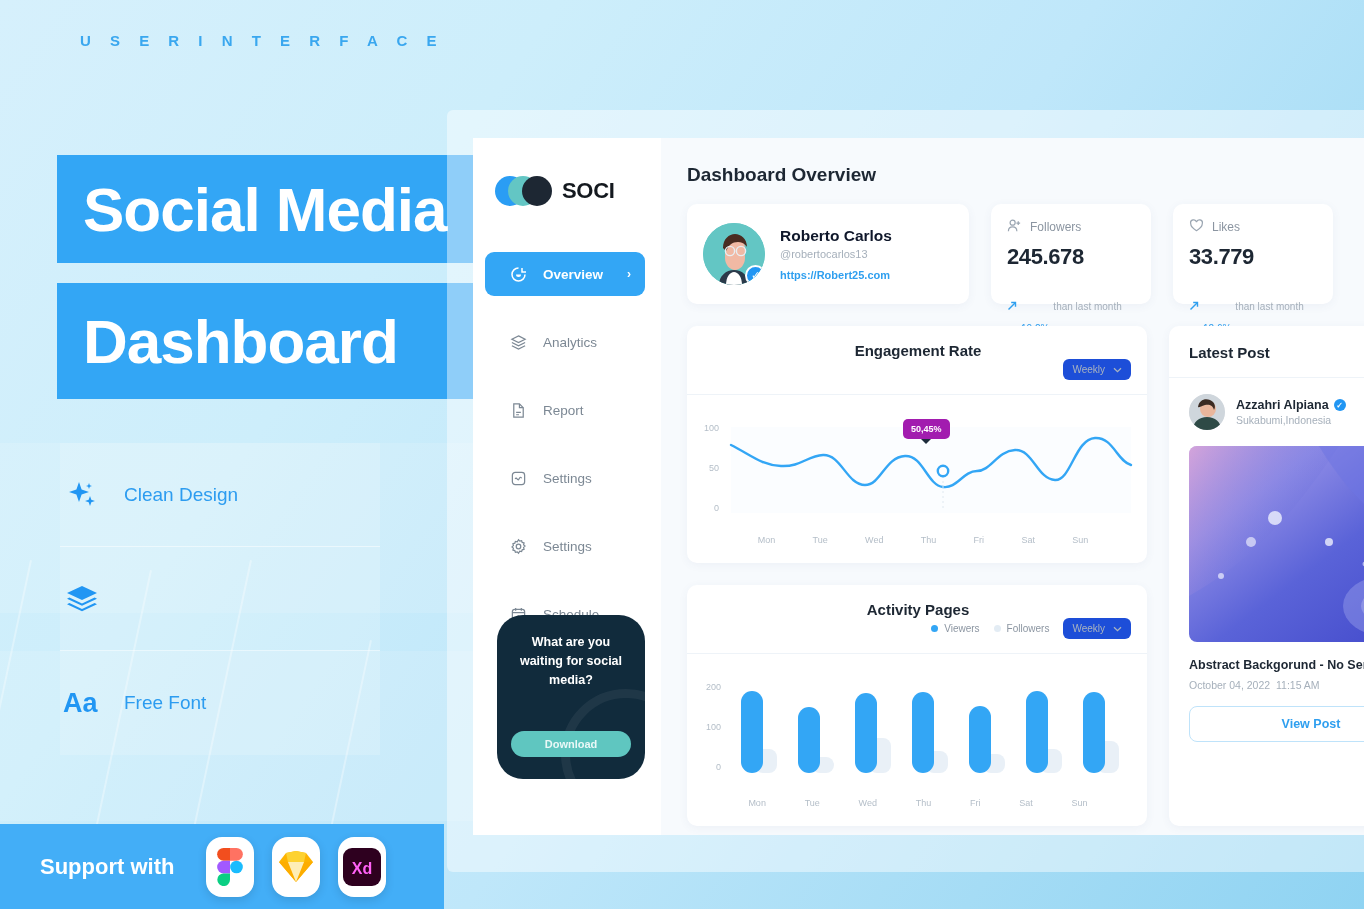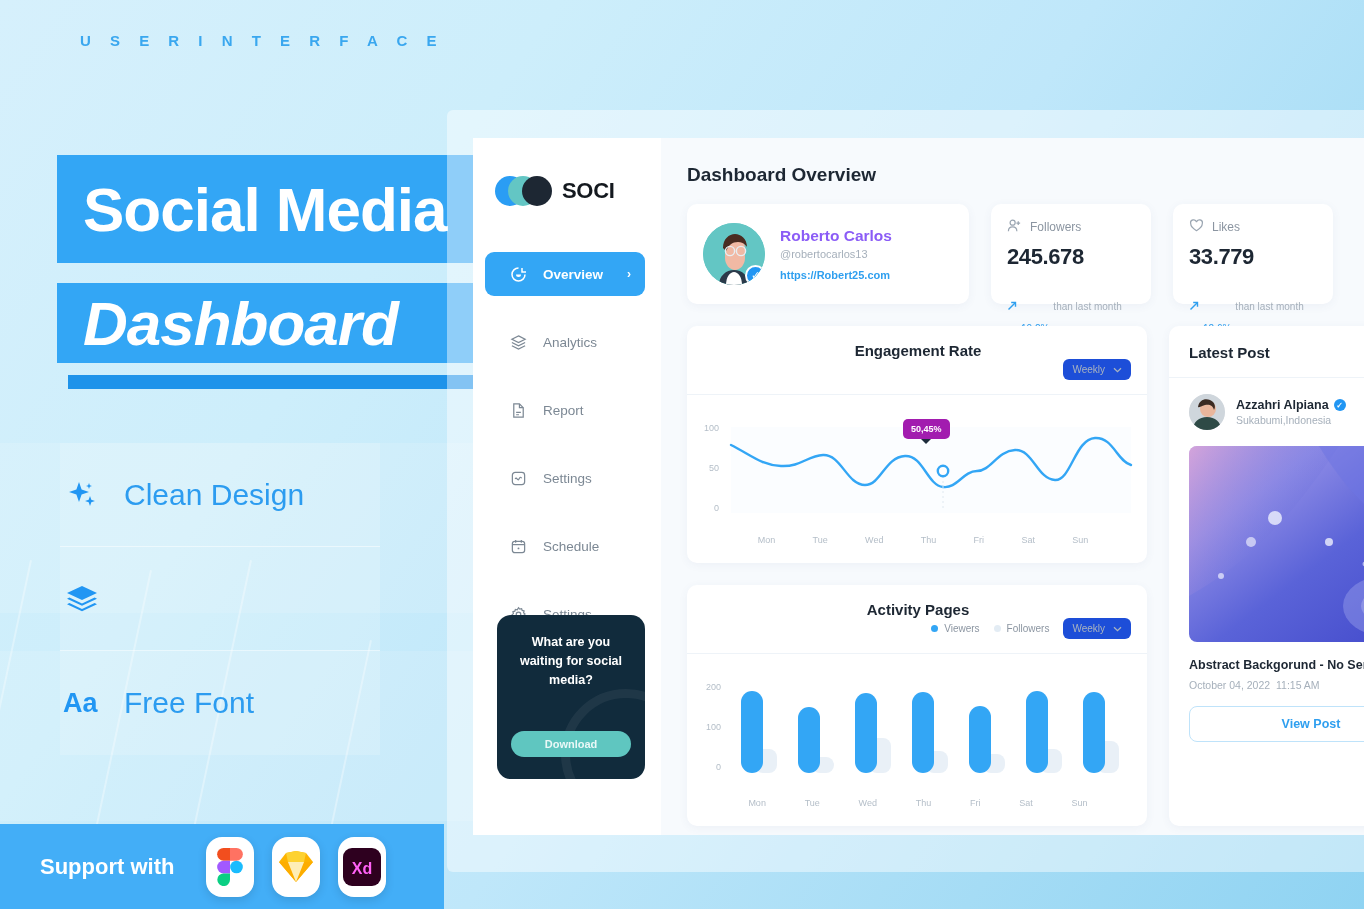--- a/index.html
+++ b/index.html
@@ -15,30 +15,30 @@
           transform:rotate(12deg); transform-origin:top left; }
   .band { position:absolute; left:0; right:0; height:170px; background:rgba(255,255,255,.13); }
 
   
   .eyebrow { position:absolute; left:80px; top:32px; font-size:15px; letter-spacing:7.5px;
              color:#3aa7ef; font-weight:600; }
 
   .title-blk { position:absolute; background:#33a6f5; color:#fff; font-weight:700;
                display:flex; align-items:center; letter-spacing:-1px; }
   .t1 { left:57px; top:155px; width:468px; height:108px; font-size:62px; padding-left:26px; }
-  .t2 { left:57px; top:283px; width:436px; height:80px; font-size:62px; padding-left:26px;font-style:italic; }
+  .t2 { left:57px; top:283px; width:436px; height:116px; font-size:62px; padding-left:26px; }
   .t2shadow { position:absolute; left:68px; top:375px; width:425px; height:14px; background:#1e93ea; }
   .t1tab { position:absolute; left:492px; top:170px; width:44px; height:60px; background:#33a6f5; }
 
   .feat-row { position:absolute; left:60px; width:320px; height:104px;
               display:flex; align-items:center; gap:20px;
               background:rgba(255,255,255,.16);
               border-bottom:1px solid rgba(255,255,255,.5); }
   .feat-ico { width:44px; display:flex; justify-content:center; color:#2196f3; }
-  .feat-lbl { font-size:30px; color:#2c9cf0; font-weight:500; }
+  .feat-lbl { font-size:19px; color:#2c9cf0; font-weight:500; }
   .f1 { top:443px; } .f2 { top:547px; } .f3 { top:651px; border-bottom:none; }
 
   .support-bar { position:absolute; left:0; bottom:0; width:444px; height:85px;
                  background:#43aef7; display:flex; align-items:center; padding-left:40px; gap:18px; }
   .support-lbl { font-size:22px; color:#fff; font-weight:600; margin-right:14px; }
   .app-ico { width:48px; height:60px; border-radius:16px; background:#fff;
              display:flex; align-items:center; justify-content:center;
              box-shadow:0 3px 10px rgba(0,0,0,.12); }
 
   
@@ -58,42 +58,42 @@
   .logo-txt { font-size:22px; font-weight:700; color:#14191f; letter-spacing:-.3px; }
 
   .nav { margin-top:38px; }
   .nav-item { display:flex; align-items:center; gap:16px; height:44px; padding-left:24px;
               margin:0 16px 24px 12px; border-radius:9px; font-size:13.5px; color:#7c8894; }
   .nav-item.active { background:#33a6f5; color:#fff; font-weight:600; }
   .nav-ico { width:18px; height:18px; display:flex; align-items:center; justify-content:center; }
   .nav-chev { margin-left:auto; margin-right:14px; font-size:12px; }
 
   .promo { position:absolute; left:24px; bottom:56px; width:148px; height:164px;
-           background:#112b3c; border-radius:14px; padding:18px 14px 0;
+           background:#112b3c; border-radius:26px; padding:18px 14px 0;
            text-align:center; overflow:hidden; }
   .promo-txt { font-size:12.5px; line-height:1.52; color:#fff; font-weight:700; }
   .promo-btn { position:absolute; left:14px; right:14px; bottom:22px; height:26px; border:none;
                background:#5fc6c0; color:#eaf8f7; border-radius:13px;
                font-size:11px; font-weight:600; font-family:inherit; cursor:pointer; }
   .promo-arc { position:absolute; right:-46px; bottom:-40px; width:130px; height:130px;
                border:9px solid rgba(255,255,255,.06); border-radius:50%; }
 
   
   .content { flex:1; background:#f7fafd; padding:26px 0 0 26px; position:relative; }
   .pg-title { font-size:19px; font-weight:600; color:#1d2733; margin-bottom:18px; }
   .top-row { display:flex; gap:22px; }
   .card { background:#fff; border-radius:10px; box-shadow:0 2px 10px rgba(60,90,130,.06); }
 
   .prof { width:282px; height:100px; display:flex; align-items:center; gap:15px; padding-left:16px; }
   .avatar { position:relative; width:62px; height:62px; flex:0 0 62px; border-radius:50%;
             background:#63c6c4; overflow:hidden; }
   .badge { position:absolute; right:-1px; bottom:-1px; width:21px; height:21px; border-radius:50%;
            background:#2196f3; border:2px solid #fff; color:#fff; font-size:11px;
            display:flex; align-items:center; justify-content:center; }
-  .prof-name { font-size:15.5px; font-weight:700; color:#8b5cf6; }
+  .prof-name { font-size:15.5px; font-weight:700; color:#0f172a; }
   .prof-handle { font-size:11px; color:#a6b0bb; margin-top:3px; }
   .prof-link { font-size:11px; color:#2f9fef; font-weight:700; margin-top:9px; }
 
   .stat { width:160px; height:100px; padding:14px 0 0 16px; }
   .stat-hd { display:flex; align-items:center; gap:8px; font-size:12px; color:#8b95a1; }
   .stat-val { font-size:22px; font-weight:700; color:#1d2733; margin-top:8px; letter-spacing:-.4px; }
   .stat-sub { font-size:10px; color:#a6b0bb; margin-top:9px; display:flex; align-items:center; gap:4px; }
   .stat-pct { color:#2f9fef; font-weight:400;margin-top:44px; }
 
   .mid-row { display:flex; gap:22px; margin-top:22px; }
@@ -267,37 +267,37 @@
             <rect x="2.5" y="2.5" width="13" height="13" rx="3"></rect>
             <path d="M5.5 9.5c1.4-3 2.6 3 4 0s2-1.5 3-1"></path>
           </svg>
         </span>
         <span>Settings</span>
       </div>
 
       <div class="nav-item">
         <span class="nav-ico">
           <svg width="17" height="17" viewBox="0 0 18 18" fill="none" stroke="currentColor" stroke-width="1.3">
+            <circle cx="9" cy="9" r="2.4"></circle>
+            <path d="M9 1.8l1.3 1.5 2-.5.6 1.9 2 .6-.5 2 1.5 1.3-1.5 1.3.5 2-2 .6-.6 1.9-2-.5L9 16.2l-1.3-1.5-2 .5-.6-1.9-2-.6.5-2L2.1 9.4l1.5-1.3-.5-2 2-.6.6-1.9 2 .5z"></path>
+          </svg>
+        </span>
+        <span>Settings</span>
+      </div>
+
+      <div class="nav-item">
+        <span class="nav-ico">
+          <svg width="17" height="17" viewBox="0 0 18 18" fill="none" stroke="currentColor" stroke-width="1.3">
             <rect x="2.5" y="3.5" width="13" height="12" rx="2.5"></rect>
               <path d="M2.5 7h13"></path>
             <path d="M6 2v3M12 2v3"></path>
               <circle cx="9" cy="11" r="1" fill="currentColor" stroke="none"></circle>
           </svg>
         </span>
         <span>Schedule</span>
-      </div>
-
-      <div class="nav-item">
-        <span class="nav-ico">
-          <svg width="17" height="17" viewBox="0 0 18 18" fill="none" stroke="currentColor" stroke-width="1.3">
-            <circle cx="9" cy="9" r="2.4"></circle>
-            <path d="M9 1.8l1.3 1.5 2-.5.6 1.9 2 .6-.5 2 1.5 1.3-1.5 1.3.5 2-2 .6-.6 1.9-2-.5L9 16.2l-1.3-1.5-2 .5-.6-1.9-2-.6.5-2L2.1 9.4l1.5-1.3-.5-2 2-.6.6-1.9 2 .5z"></path>
-          </svg>
-        </span>
-        <span>Settings</span>
       </div>
     </nav>
 
     <div class="promo">
       <div class="promo-arc"></div>
       <div class="promo-txt">What are you waiting for social media?</div>
       <button class="promo-btn">Download</button>
     </div>
   </aside>
 

